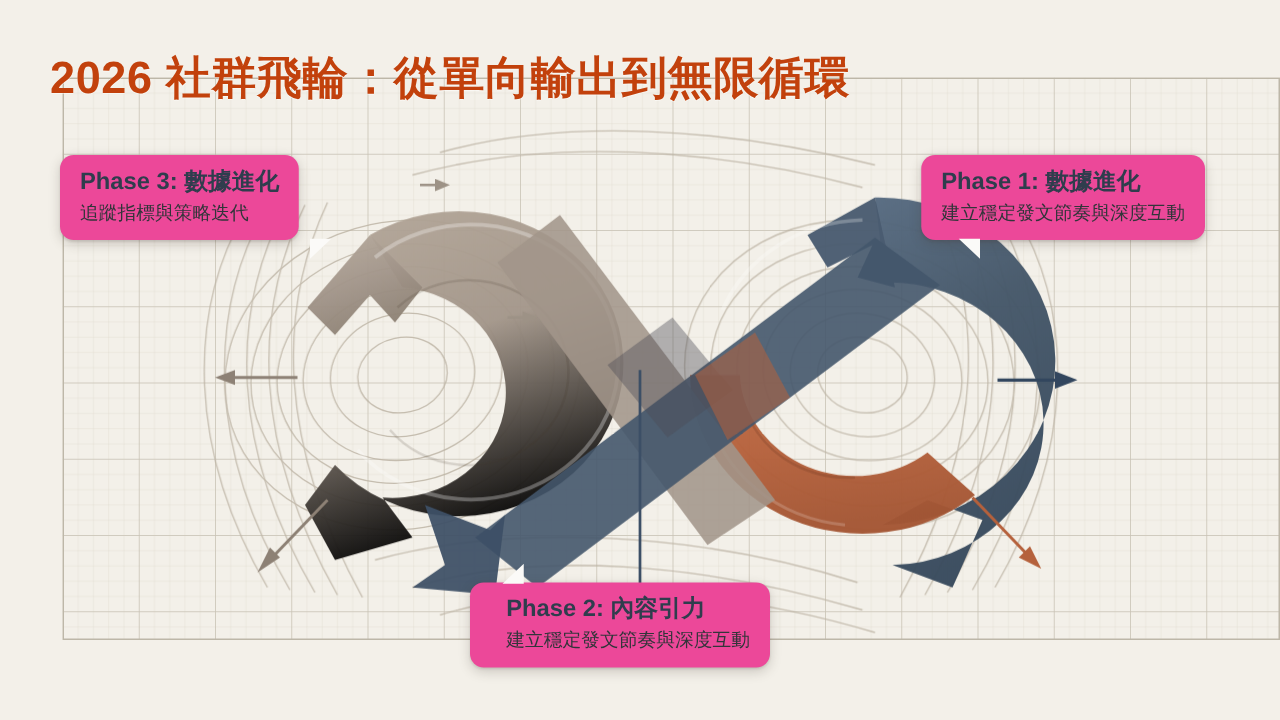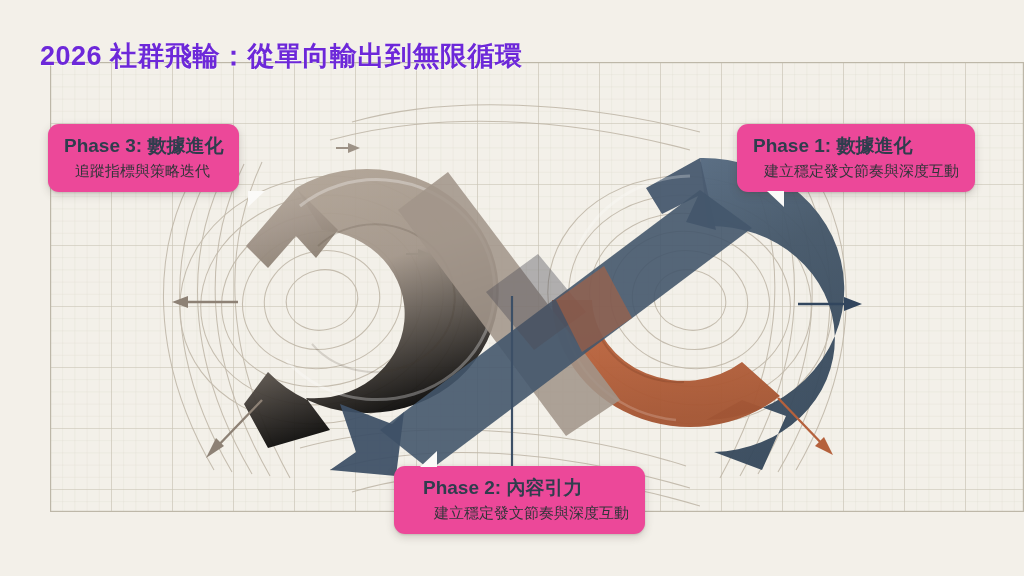--- a/index.html
+++ b/index.html
@@ -34,24 +34,24 @@
   }
   #art-layer {
     position: absolute; inset: 0;
     pointer-events: none;
   }
 
   
   #title {
     position: absolute;
     left: 40px; top: 38px;
-    font-size: 27px;
+    font-size: 36px;
     font-weight: bold;
     letter-spacing: 0.5px;
-    color: #6d28d9;
+    color: #c2410c;
     white-space: nowrap;
     text-shadow: 0 1px 0 rgba(255,255,255,0.5);
   }
 
   
   .callout {
     position: absolute;
     background: #ec4899;
     border-radius: 11px;
     box-shadow: 0 3px 9px rgba(70,60,50,0.22), 0 1px 2px rgba(70,60,50,0.14);
@@ -64,42 +64,41 @@
     color: #2f3d4d;
     line-height: 1.18;
     white-space: nowrap;
   }
   .callout .c-sub {
     font-size: 15px;
     color: #32353a;
     line-height: 1.2;
     margin-top: 5px;
     white-space: nowrap;
-    margin-left: 11px;
   }
   .tail {
     position: absolute;
     width: 0; height: 0;
   }
 
   #callout-phase3 { left: 48px;  top: 124px; }
   #callout-phase3 .tail {
     left: 200px; bottom: -15px;
     border-left: 17px solid #fbfaf8;
     border-bottom: 16px solid transparent;
   }
 
   #callout-phase1 { left: 737px; top: 124px; }
   #callout-phase1 .tail {
     left: 30px; bottom: -15px;
     border-right: 17px solid #fbfaf8;
     border-bottom: 16px solid transparent;
   }
 
-  #callout-phase2 { left: 394px; top: 466px; padding-left: 29px; }
+  #callout-phase2 { left: 376px; top: 466px; padding-left: 29px; }
   #callout-phase2 .tail {
     left: 26px; top: -15px;
     border-right: 17px solid #fbfaf8;
     border-top: 16px solid transparent;
   }
 </style>
 </head>
 <body>
 
 <div id="slide">

